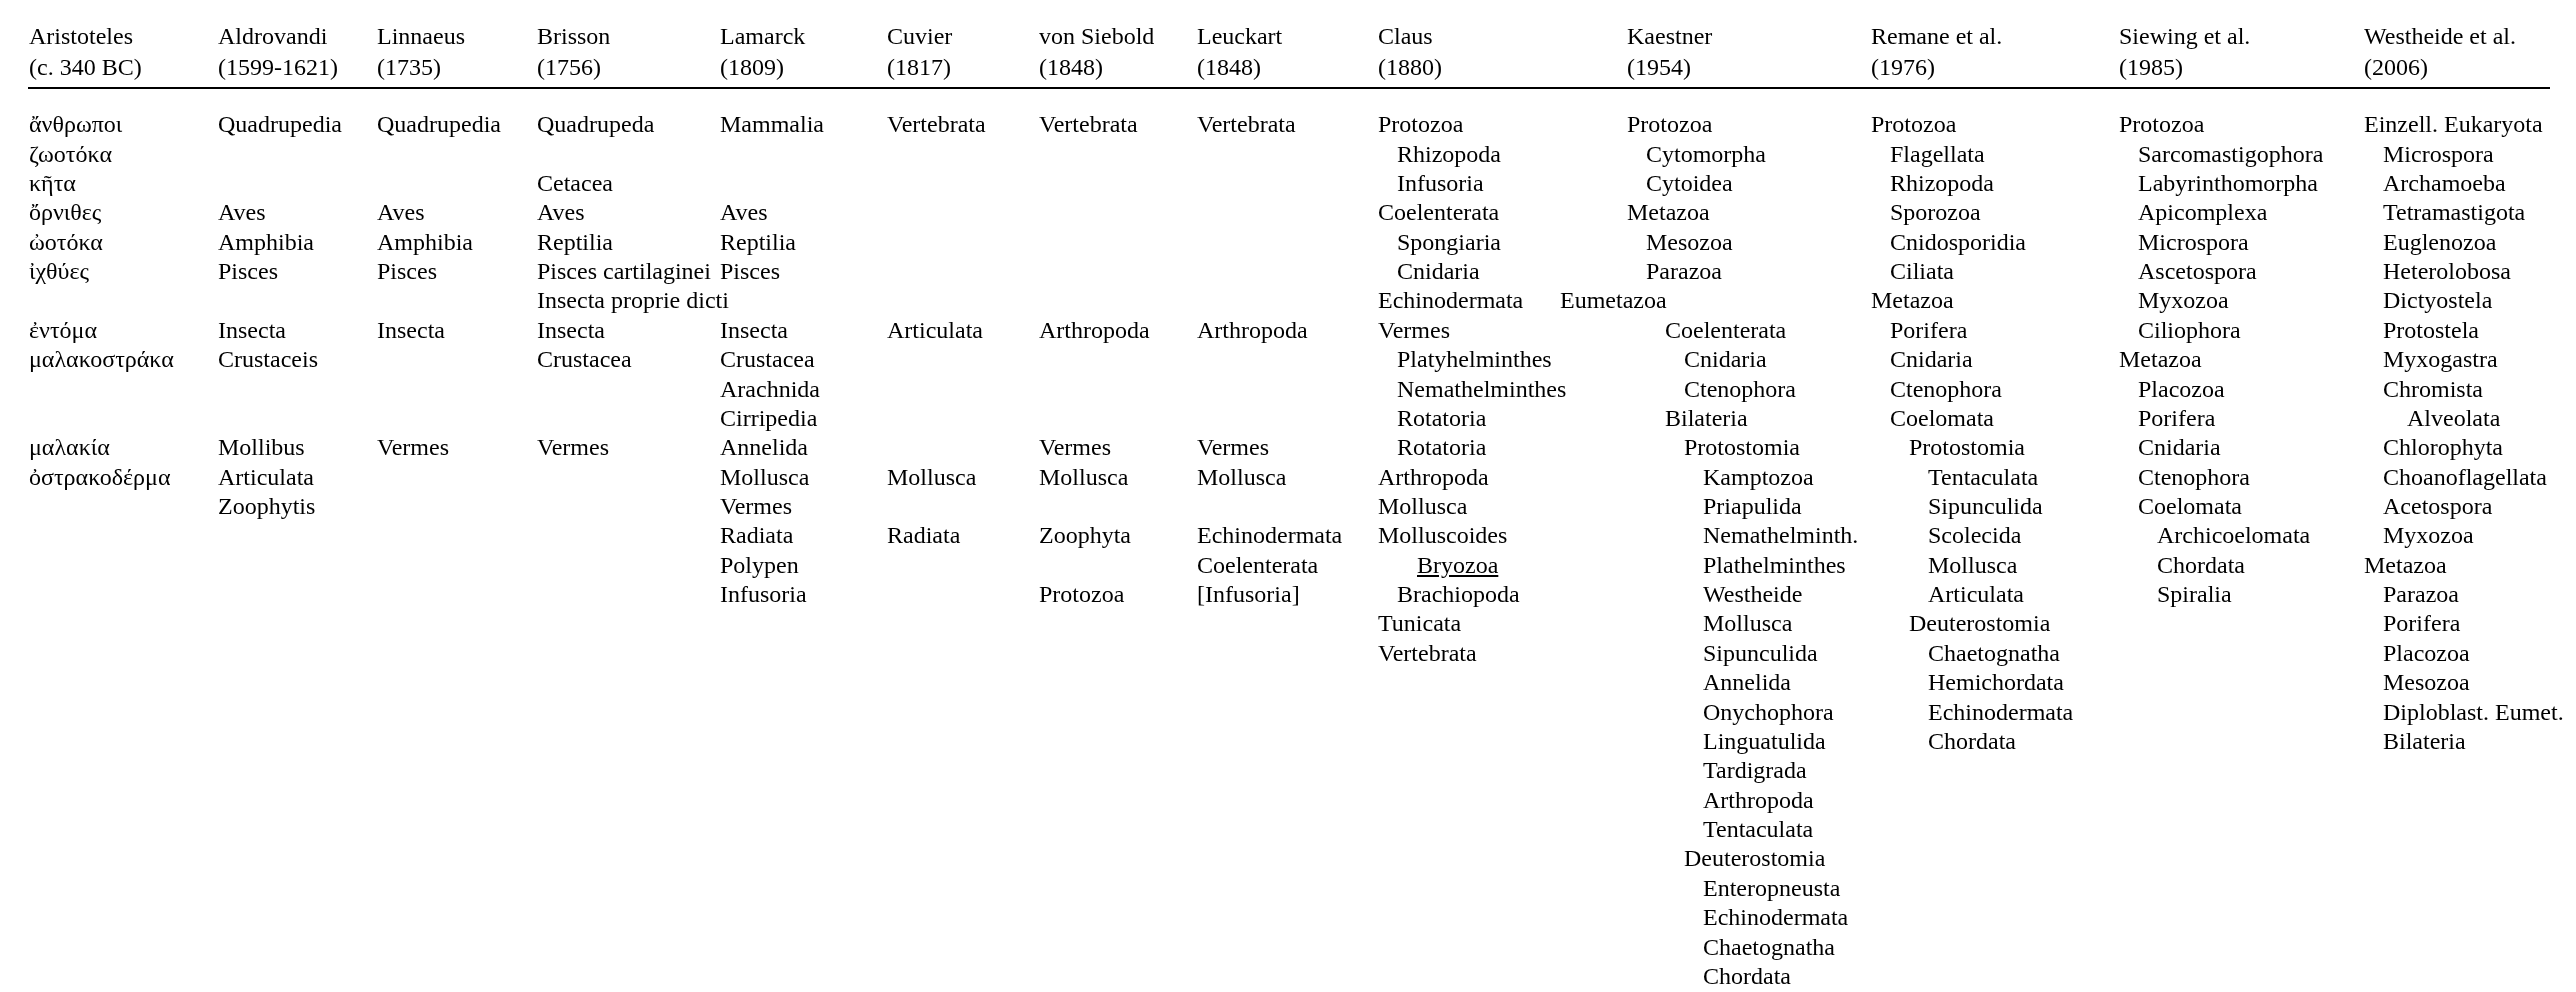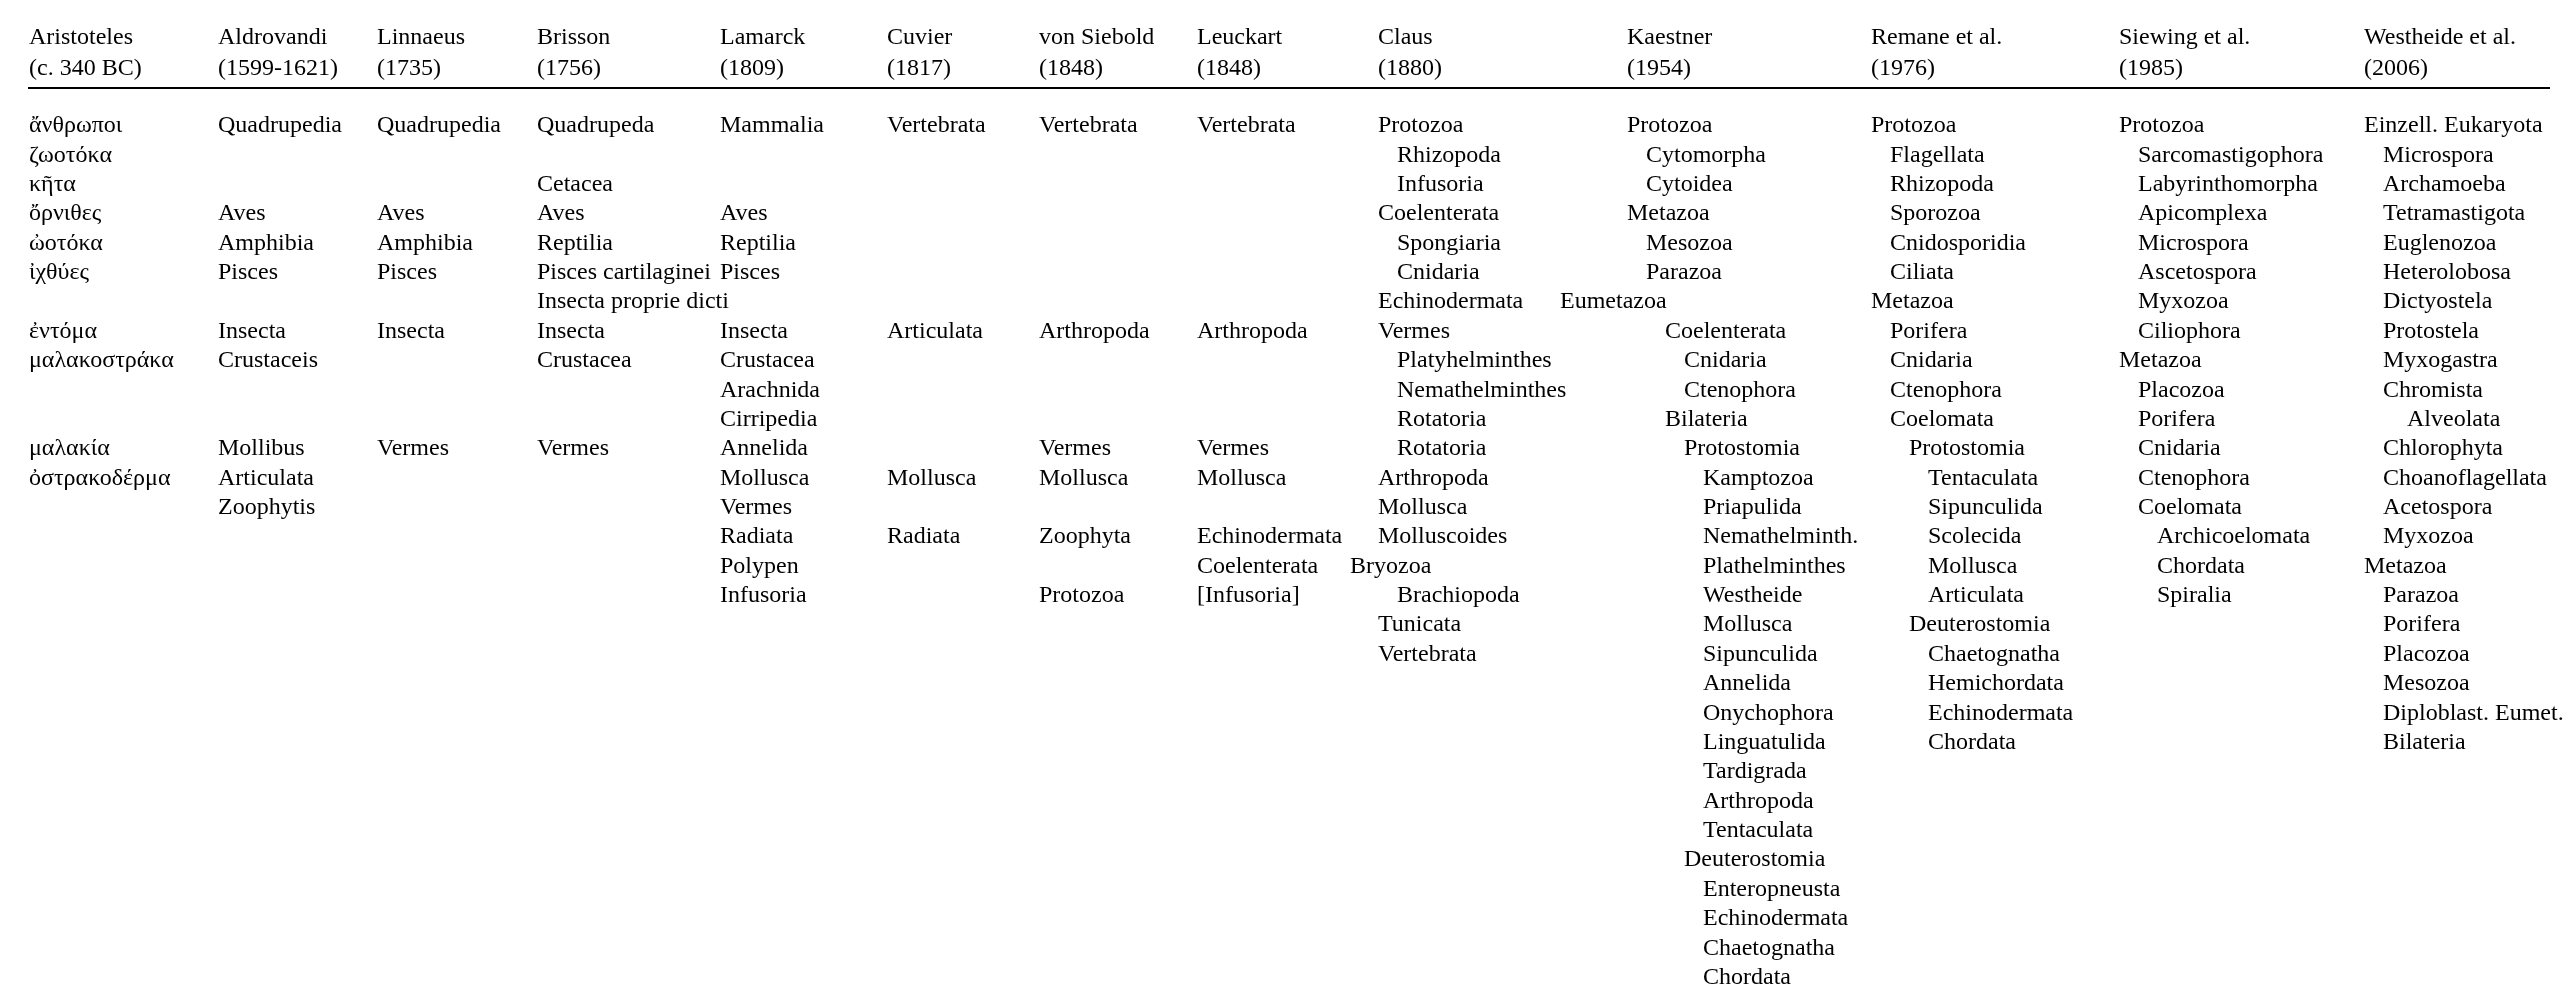--- a/index.html
+++ b/index.html
@@ -153,21 +153,21 @@
       <div class="taxon" style="left: 1397px; top: 257px;">Cnidaria</div>
       <div class="taxon" style="left: 1378px; top: 286px;">Echinodermata</div>
       <div class="taxon" style="left: 1378px; top: 316px;">Vermes</div>
       <div class="taxon" style="left: 1397px; top: 345px;">Platyhelminthes</div>
       <div class="taxon" style="left: 1397px; top: 375px;">Nemathelminthes</div>
       <div class="taxon" style="left: 1397px; top: 404px;">Rotatoria</div>
       <div class="taxon" style="left: 1397px; top: 433px;">Rotatoria</div>
       <div class="taxon" style="left: 1378px; top: 463px;">Arthropoda</div>
       <div class="taxon" style="left: 1378px; top: 492px;">Mollusca</div>
       <div class="taxon" style="left: 1378px; top: 521px;">Molluscoides</div>
-      <div class="taxon" style="left: 1350px; top: 551px;">Bryozoa</div>
+      <div class="taxon" style="left: 1417px; top: 551px; text-decoration: underline;">Bryozoa</div>
       <div class="taxon" style="left: 1397px; top: 580px;">Brachiopoda</div>
       <div class="taxon" style="left: 1378px; top: 609px;">Tunicata</div>
       <div class="taxon" style="left: 1378px; top: 639px;">Vertebrata</div>
       <div class="col-header" style="left: 1627px;">
         <div>Kaestner</div>
         <div>(1954)</div>
       </div>
       <div class="taxon" style="left: 1627px; top: 110px;">Protozoa</div>
       <div class="taxon" style="left: 1646px; top: 140px;">Cytomorpha</div>
       <div class="taxon" style="left: 1646px; top: 169px;">Cytoidea</div>

